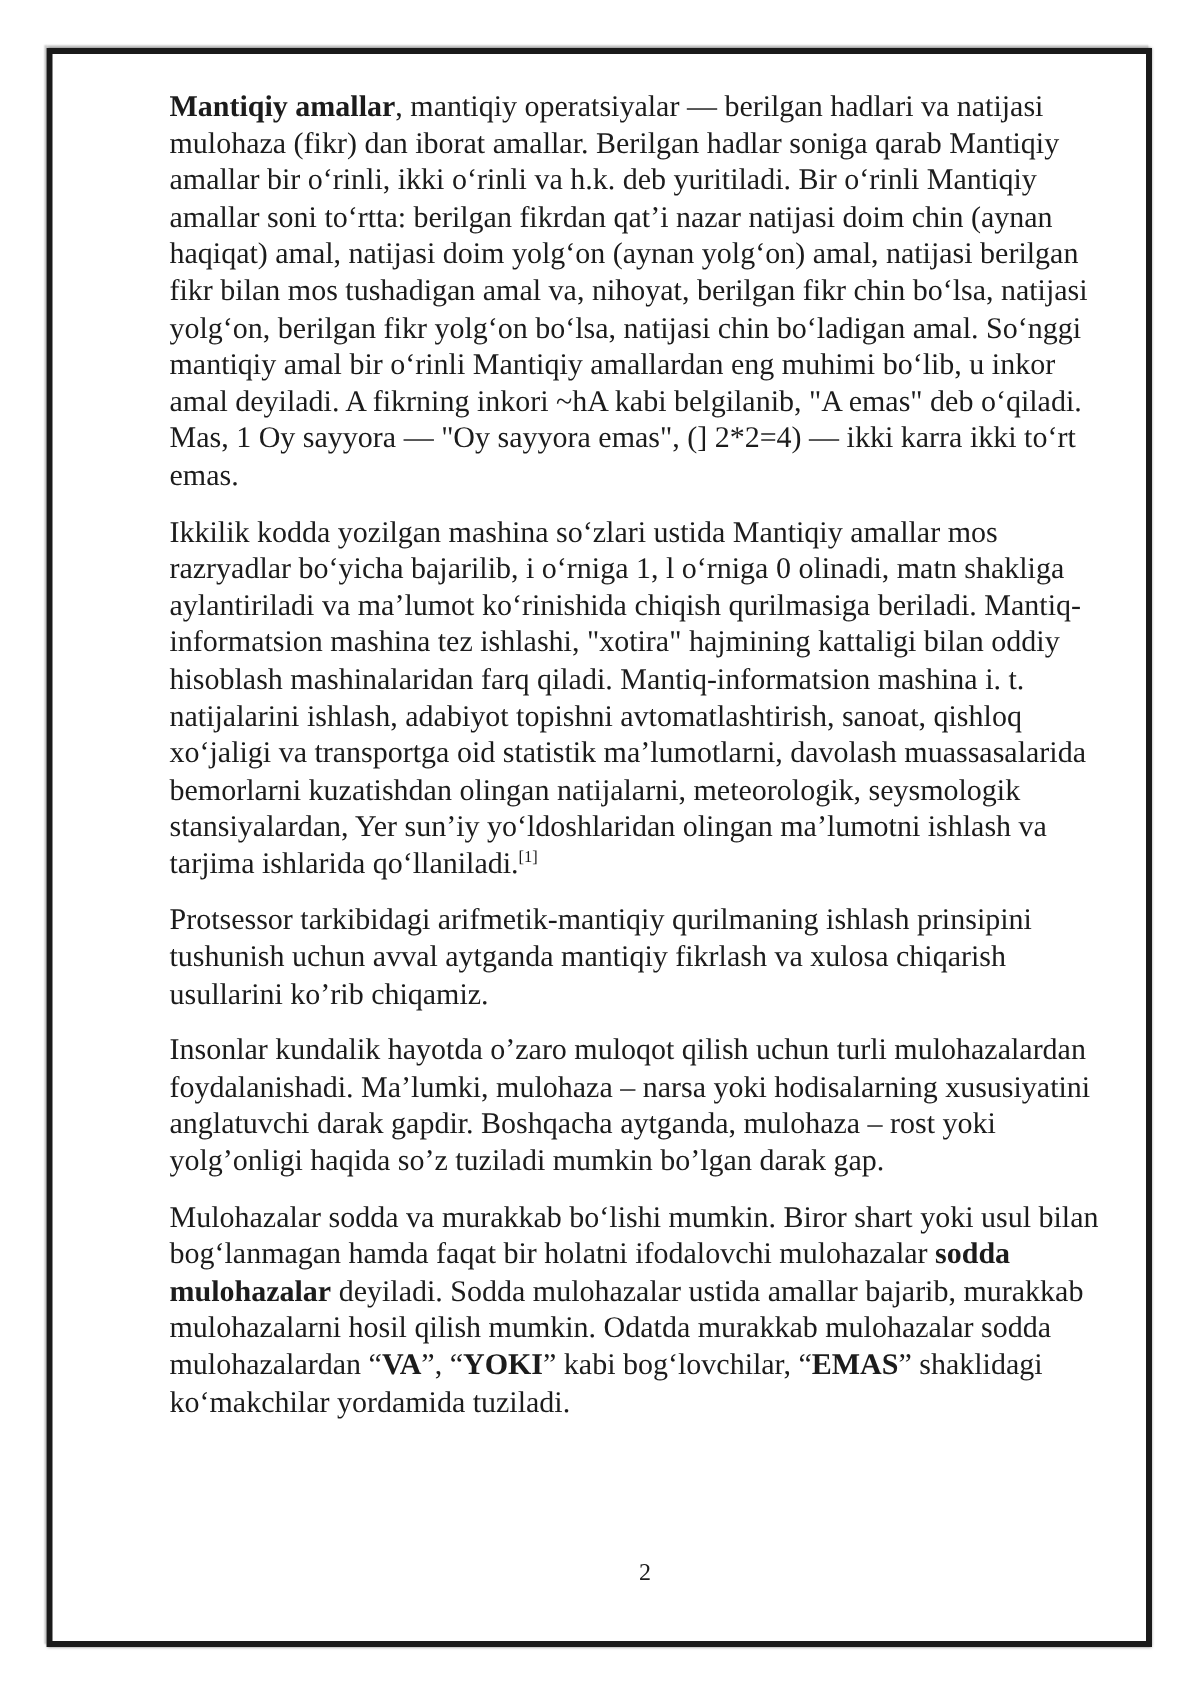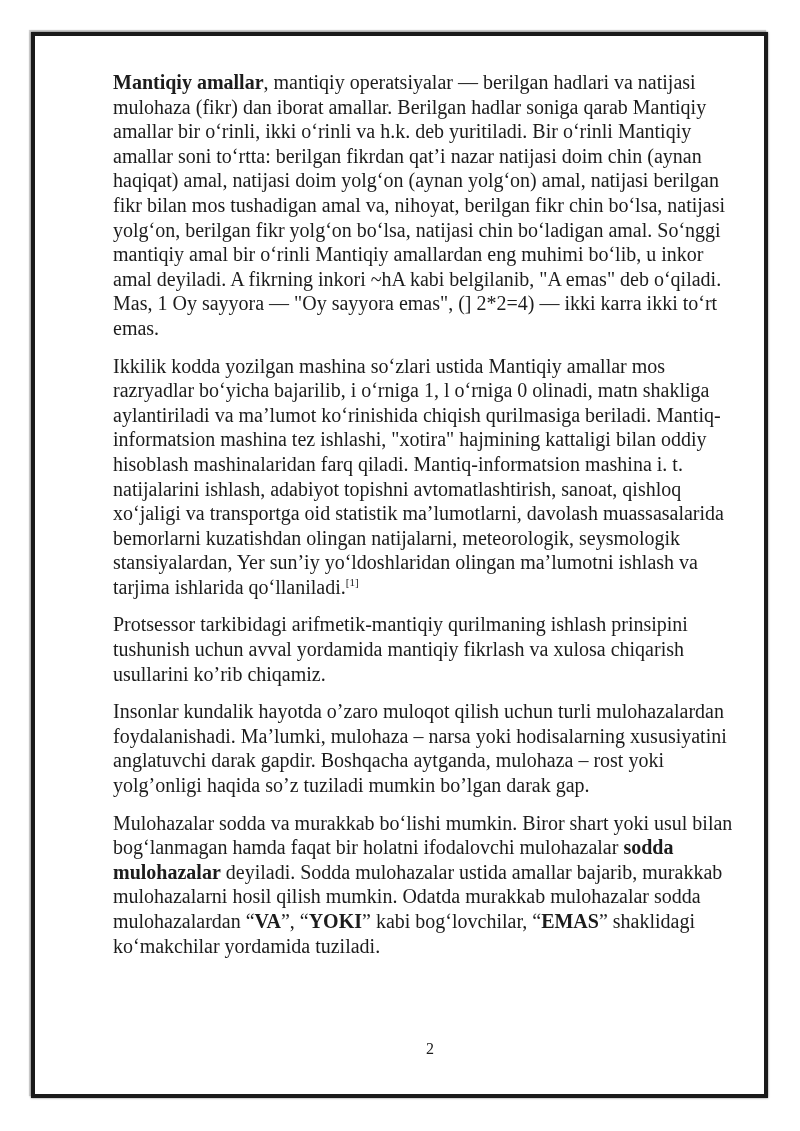--- a/index.html
+++ b/index.html
@@ -21,21 +21,21 @@
     width: 737px;
     height: 1066px;
     box-sizing: border-box;
     border: 4px solid var(--border-color, #1a1a1a);
     box-shadow: 0 0 2px rgba(0,0,0,0.55), -2px -2px 1px rgba(0,0,0,0.18);
     background: #ffffff;
   }
   .content {
     position: absolute;
     left: 113px;
-    top: 70px;
+    top: 59px;
     width: 634px;
     font-family: "Liberation Serif", serif;
     font-size: 20px;
     line-height: 24.6px;
     color: var(--text-color, #1c1c1c);
     text-align: left;
   }
   .content p.para {
     margin: 0 0 13px 0;
     padding: 0;
@@ -60,18 +60,18 @@
   }
 </style>
 </head>
 <body style="background: rgb(255, 255, 255);">
 
 <div class="page-frame"></div>
 
 <div class="content">
     <p class="para"><span class="b">Mantiqiy amallar</span><span>, mantiqiy operatsiyalar — berilgan hadlari va natijasi mulohaza (fikr) dan iborat amallar. Berilgan hadlar soniga qarab Mantiqiy amallar bir oʻrinli, ikki oʻrinli va h.k. deb yuritiladi. Bir oʻrinli Mantiqiy amallar soni toʻrtta: berilgan fikrdan qat’i nazar natijasi doim chin (aynan haqiqat) amal, natijasi doim yolgʻon (aynan yolgʻon) amal, natijasi berilgan fikr bilan mos tushadigan amal va, nihoyat, berilgan fikr chin boʻlsa, natijasi yolgʻon, berilgan fikr yolgʻon boʻlsa, natijasi chin boʻladigan amal. Soʻnggi mantiqiy amal bir oʻrinli Mantiqiy amallardan eng muhimi boʻlib, u inkor amal deyiladi. A fikrning inkori ~hA kabi belgilanib, "A emas" deb oʻqiladi. Mas, 1 Oy sayyora — "Oy sayyora emas", (] 2*2=4) — ikki karra ikki toʻrt emas.</span></p>
     <p class="para"><span>Ikkilik kodda yozilgan mashina soʻzlari ustida Mantiqiy amallar mos razryadlar boʻyicha bajarilib, i oʻrniga 1, l oʻrniga 0 olinadi, matn shakliga aylantiriladi va ma’lumot koʻrinishida chiqish qurilmasiga beriladi. Mantiq-informatsion mashina tez ishlashi, "xotira" hajmining kattaligi bilan oddiy hisoblash mashinalaridan farq qiladi. Mantiq-informatsion mashina i. t. natijalarini ishlash, adabiyot topishni avtomatlashtirish, sanoat, qishloq xoʻjaligi va transportga oid statistik ma’lumotlarni, davolash muassasalarida bemorlarni kuzatishdan olingan natijalarni, meteorologik, seysmologik stansiyalardan, Yer sun’iy yoʻldoshlaridan olingan ma’lumotni ishlash va tarjima ishlarida qoʻllaniladi.</span><sup>[1]</sup></p>
-    <p class="para"><span>Protsessor tarkibidagi arifmetik-mantiqiy qurilmaning ishlash prinsipini tushunish uchun avval yordamida mantiqiy fikrlash va xulosa chiqarish usullarini ko’rib chiqamiz.</span></p>
+    <p class="para"><span>Protsessor tarkibidagi arifmetik-mantiqiy qurilmaning ishlash prinsipini tushunish uchun avval aytganda mantiqiy fikrlash va xulosa chiqarish usullarini ko’rib chiqamiz.</span></p>
     <p class="para"><span>Insonlar kundalik hayotda o’zaro muloqot qilish uchun turli mulohazalardan foydalanishadi. Ma’lumki, mulohaza – narsa yoki hodisalarning xususiyatini anglatuvchi darak gapdir. Boshqacha aytganda, mulohaza – rost yoki yolg’onligi haqida so’z tuziladi mumkin bo’lgan darak gap.</span></p>
     <p class="para"><span>Mulohazalar sodda va murakkab boʻlishi mumkin. Biror shart yoki usul bilan bogʻlanmagan hamda faqat bir holatni ifodalovchi mulohazalar </span><span class="b">sodda mulohazalar</span><span> deyiladi. Sodda mulohazalar ustida amallar bajarib, murakkab mulohazalarni hosil qilish mumkin. Odatda murakkab mulohazalar sodda mulohazalardan “</span><span class="b">VA</span><span>”, “</span><span class="b">YOKI</span><span>” kabi bogʻlovchilar, “</span><span class="b">EMAS</span><span>” shaklidagi koʻmakchilar yordamida tuziladi.</span></p>
   </div>
 
 <div class="page-number">2</div>
 
 </body></html>

